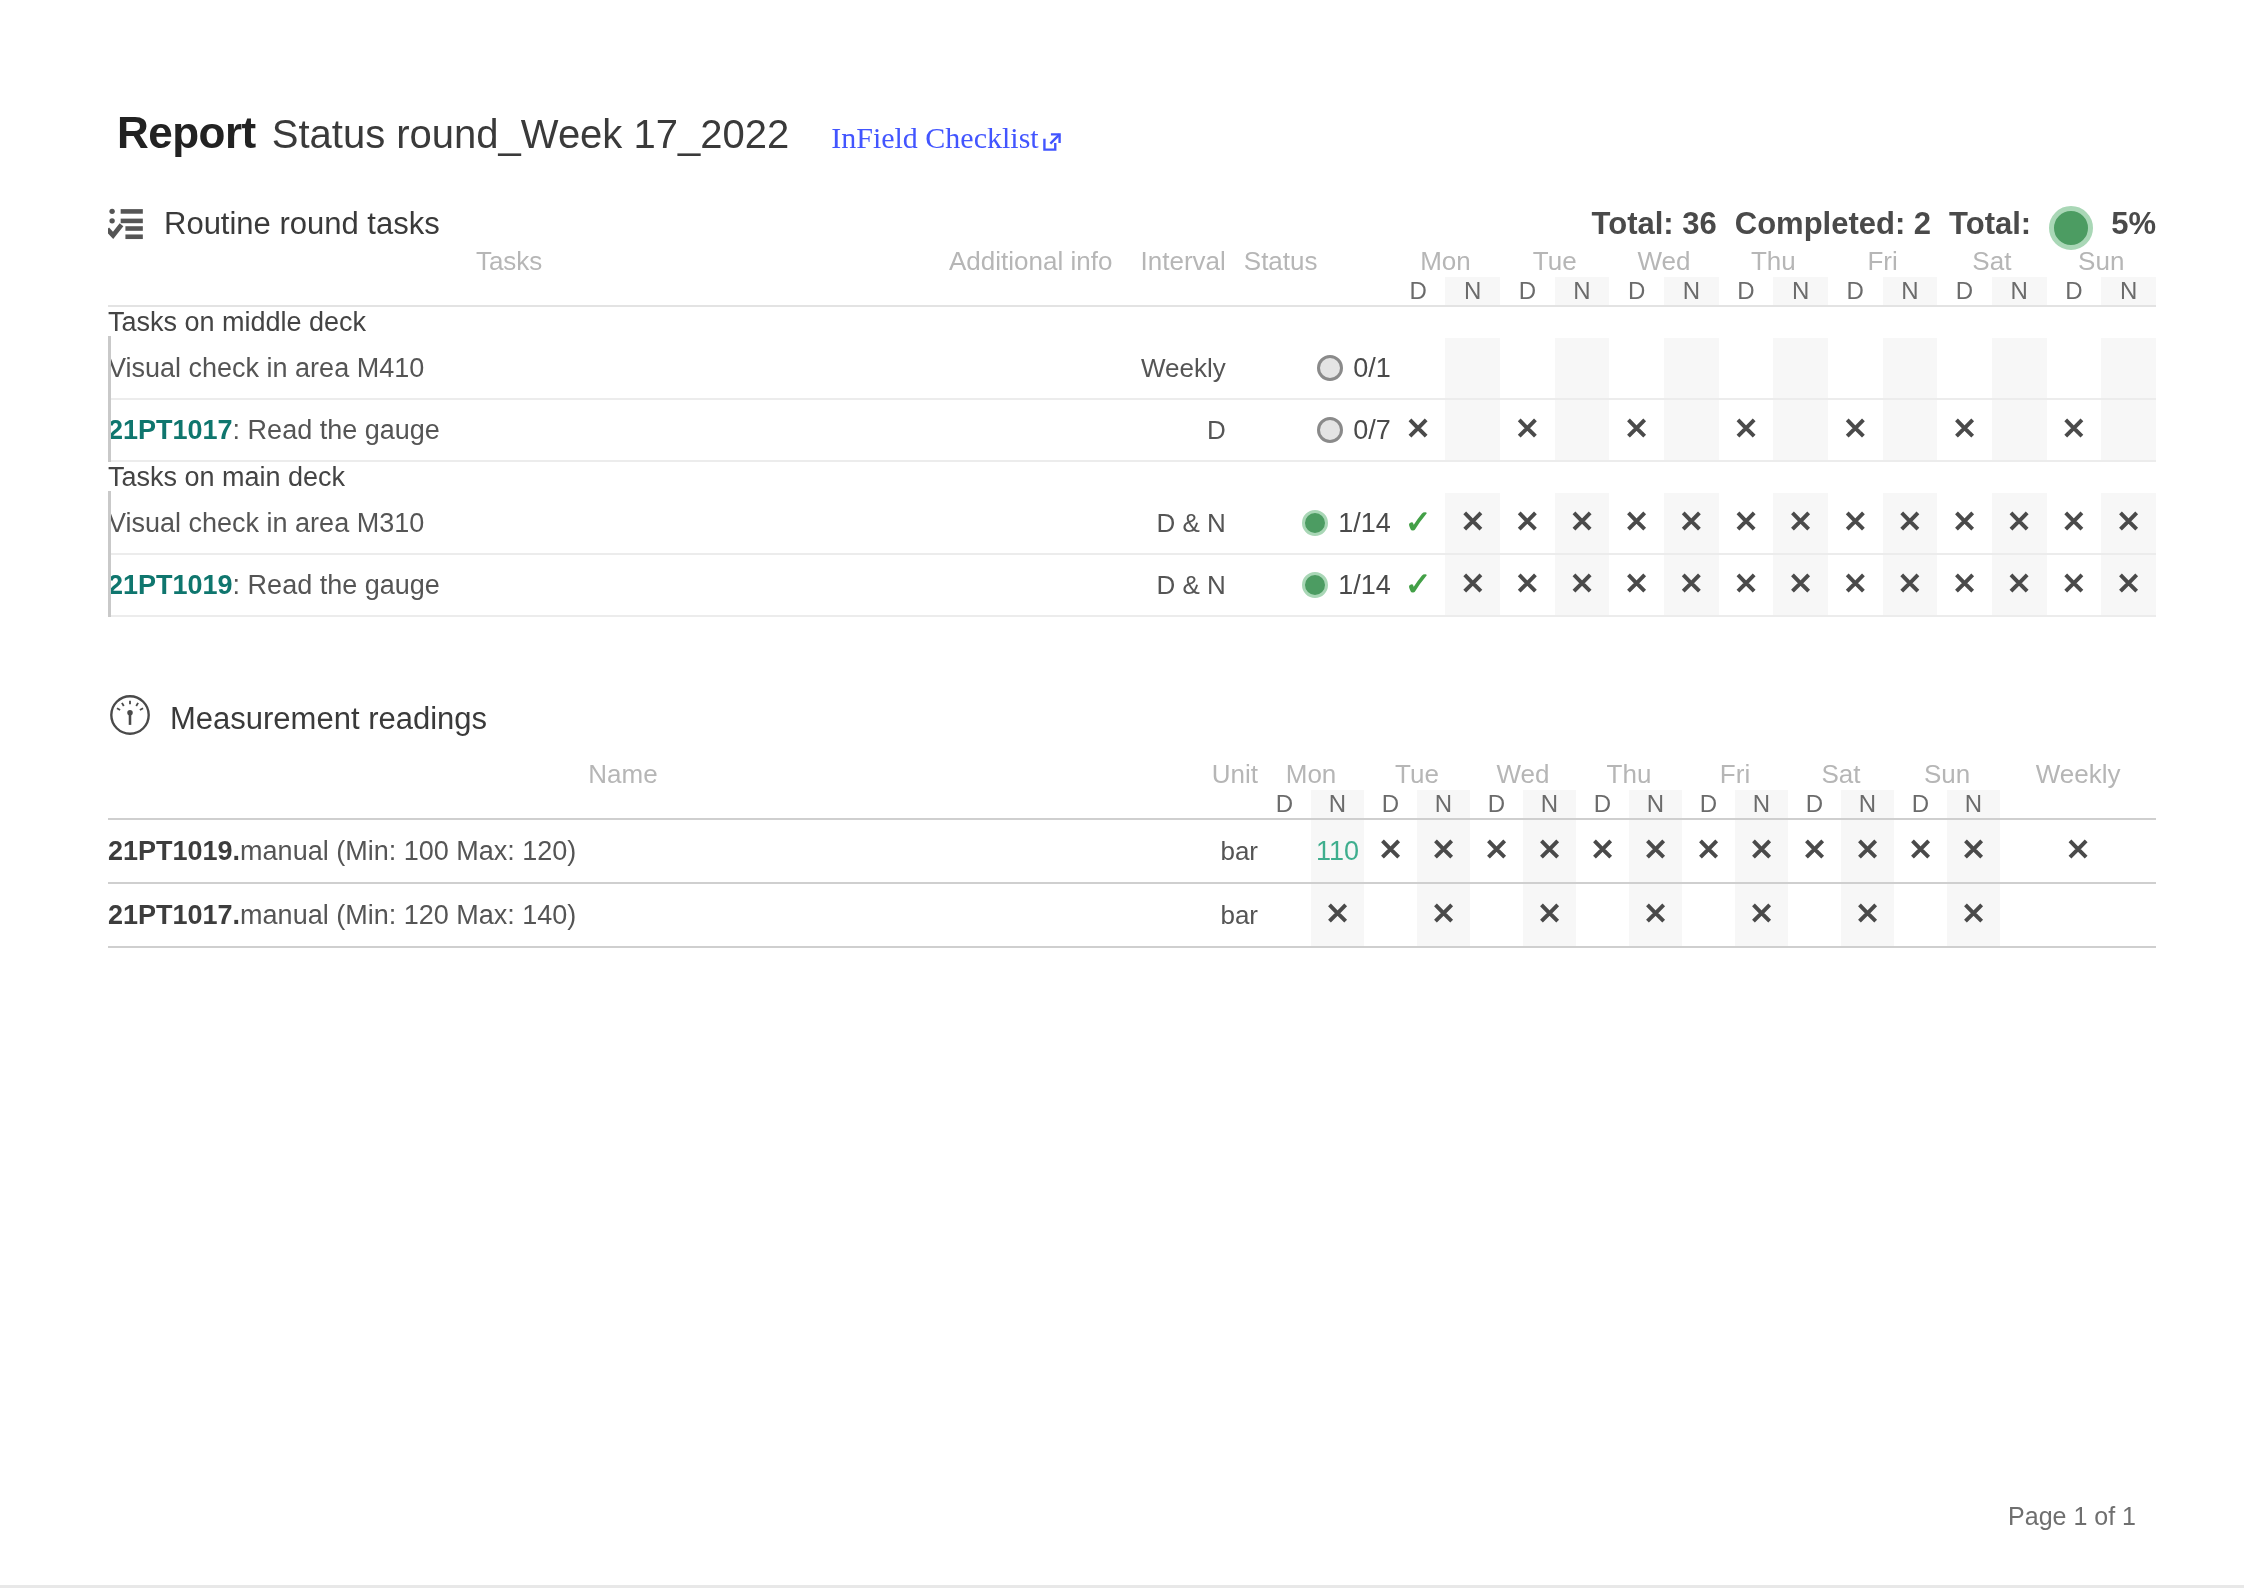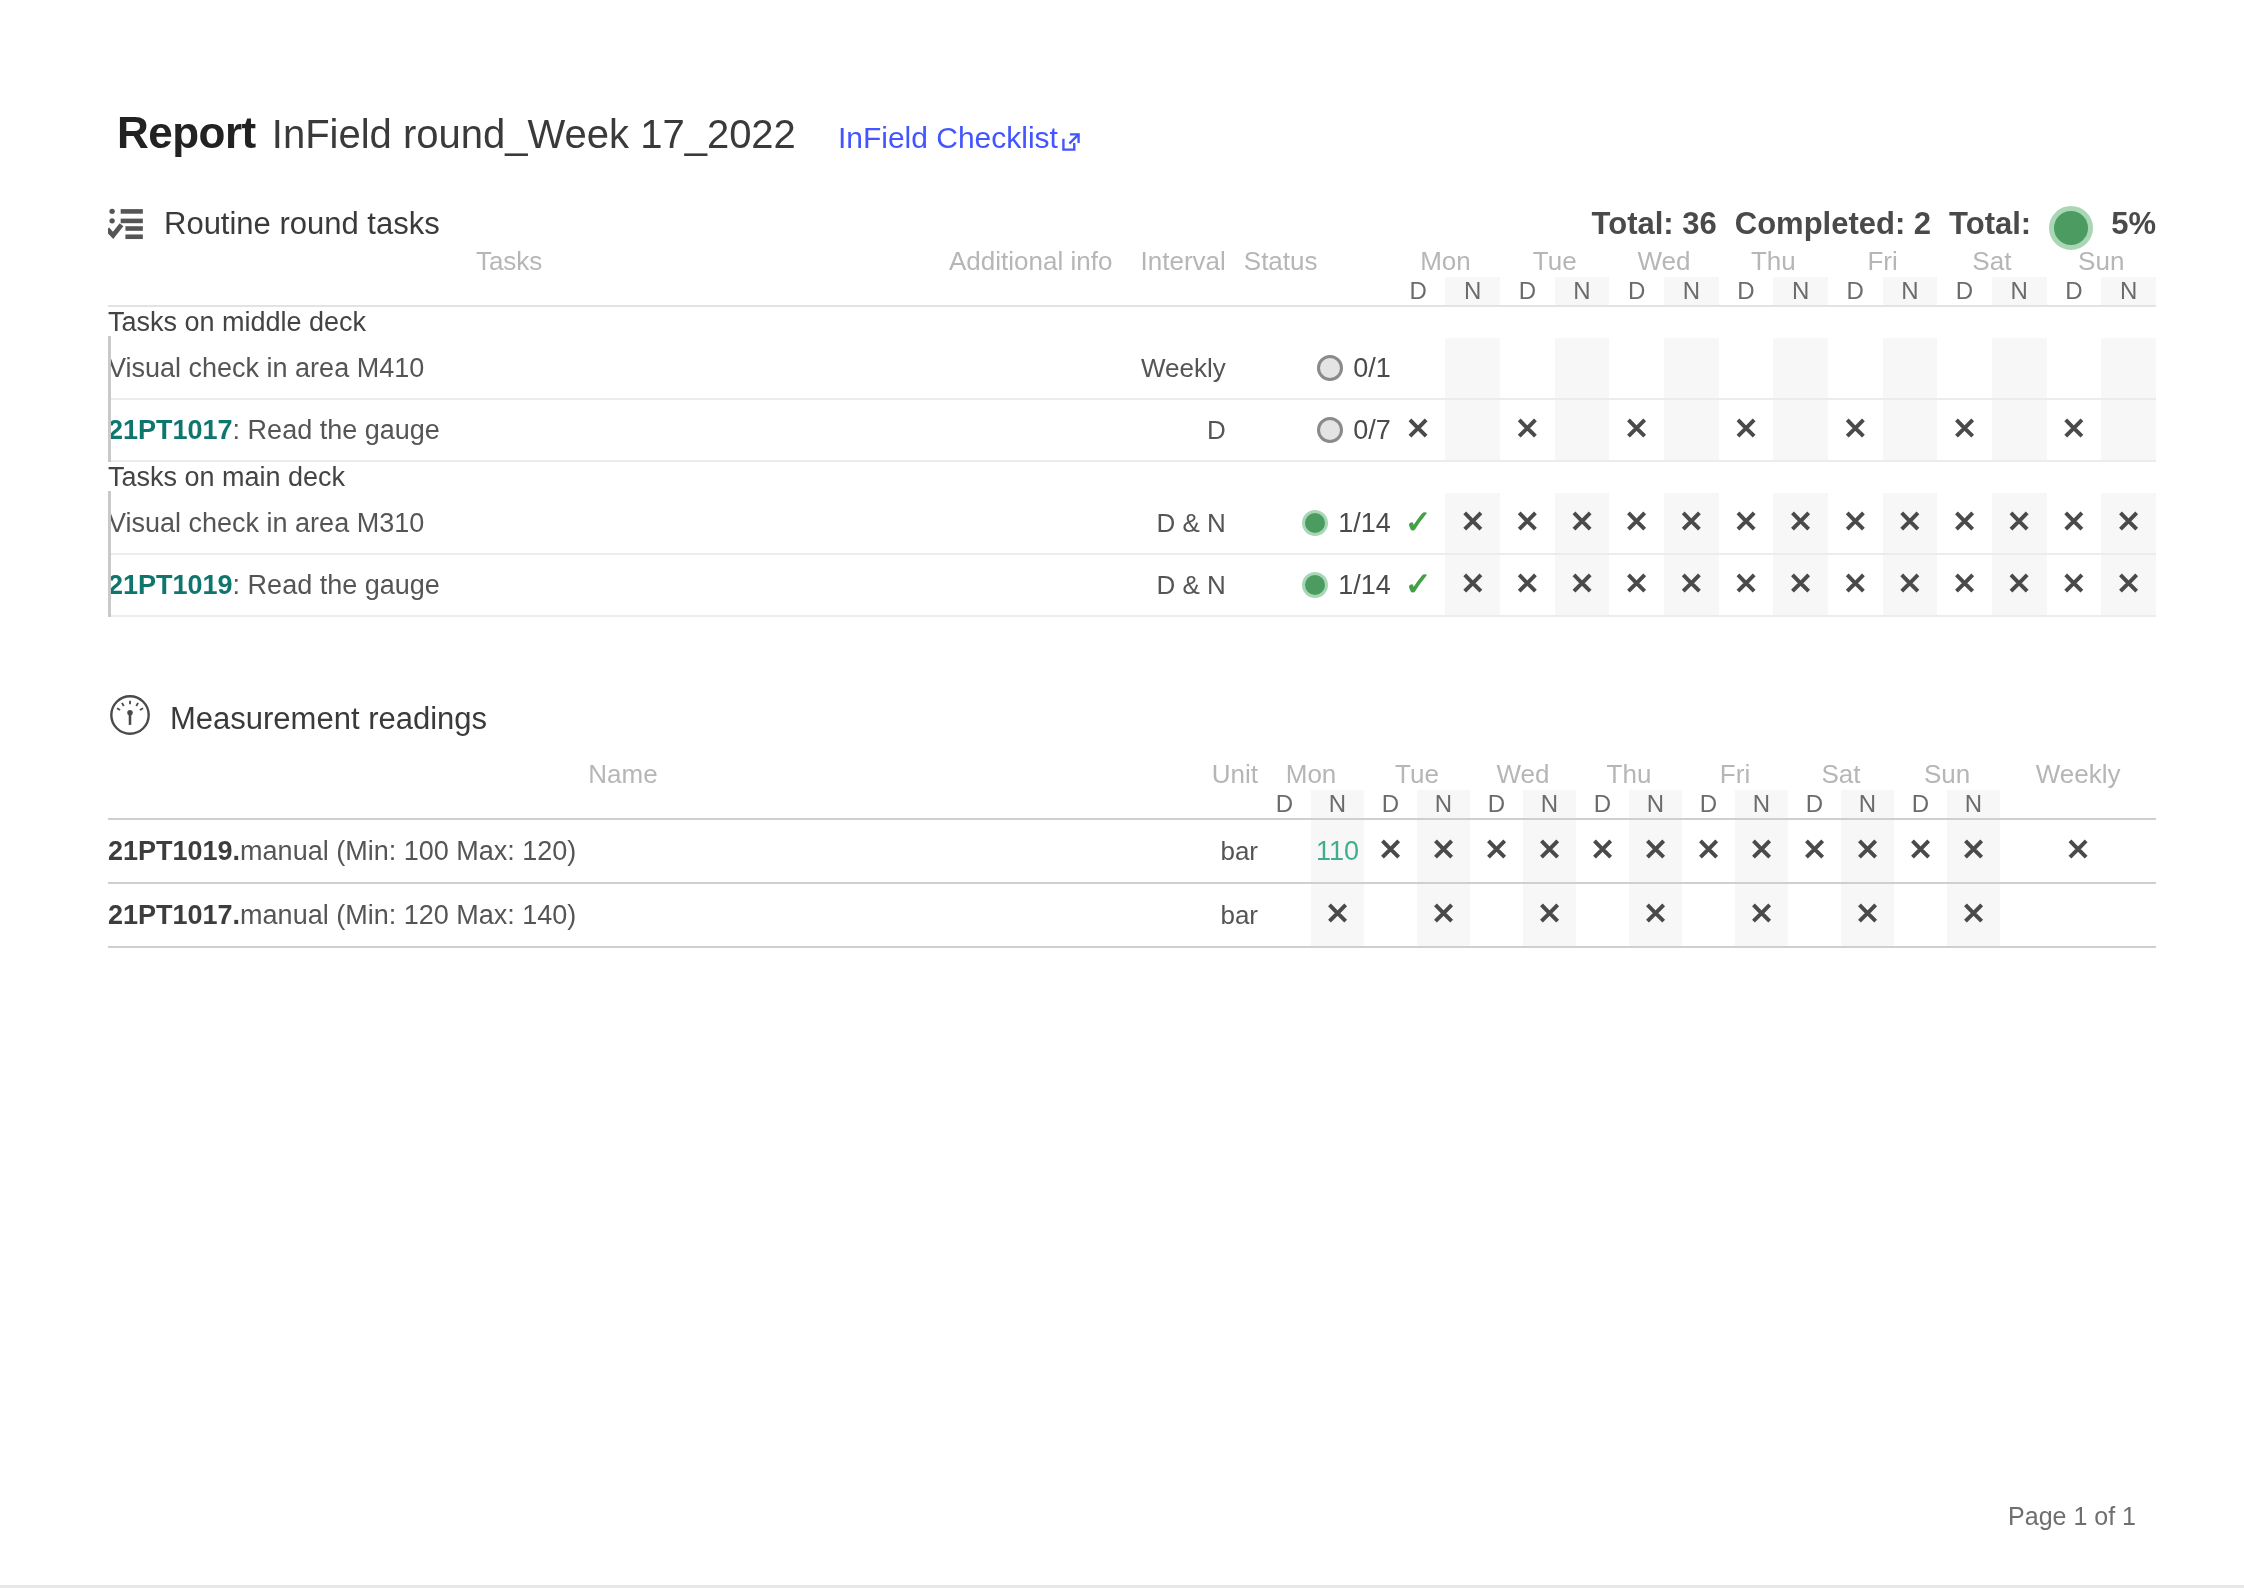--- a/index.html
+++ b/index.html
@@ -51,20 +51,21 @@
     color: #3a3a3a;
   }
   .title-link {
     margin-left: 26px;
     font-size: 30px;
     color: #4255ff;
     display: inline-flex;
     align-items: center;
     text-decoration: none;
     cursor: pointer;
+    font-family: Liberation Serif, serif;
   }
   .ext-icon {
     width: 26px; height: 26px;
     display: inline-block;
     position: relative;
     top: 3px;
   }
 
   
   .section-head {
@@ -258,21 +259,21 @@
   }
 </style>
 </head>
 <body>
 
 <div class="page">
   <div class="content">
 
     <div class="title-row">
       <span class="title-strong">Report</span>
-      <span class="title-normal">InField round_Week 17_2022</span>
+      <span class="title-normal">Status round_Week 17_2022</span>
       <a class="title-link">
         <span>InField Checklist</span>
         <span class="ext-icon">
           <svg viewBox="0 0 24 24" width="26" height="26" fill="none" stroke="#4255ff" stroke-width="2.2">
             <path d="M4 4 h9 v16 H4 z" stroke="none" fill="none"></path>
             <path d="M5 9 V19 H15 V13"></path>
             <path d="M11 5 H19 V13"></path>
             <path d="M19 5 L10.5 13.5"></path>
           </svg>
         </span>

